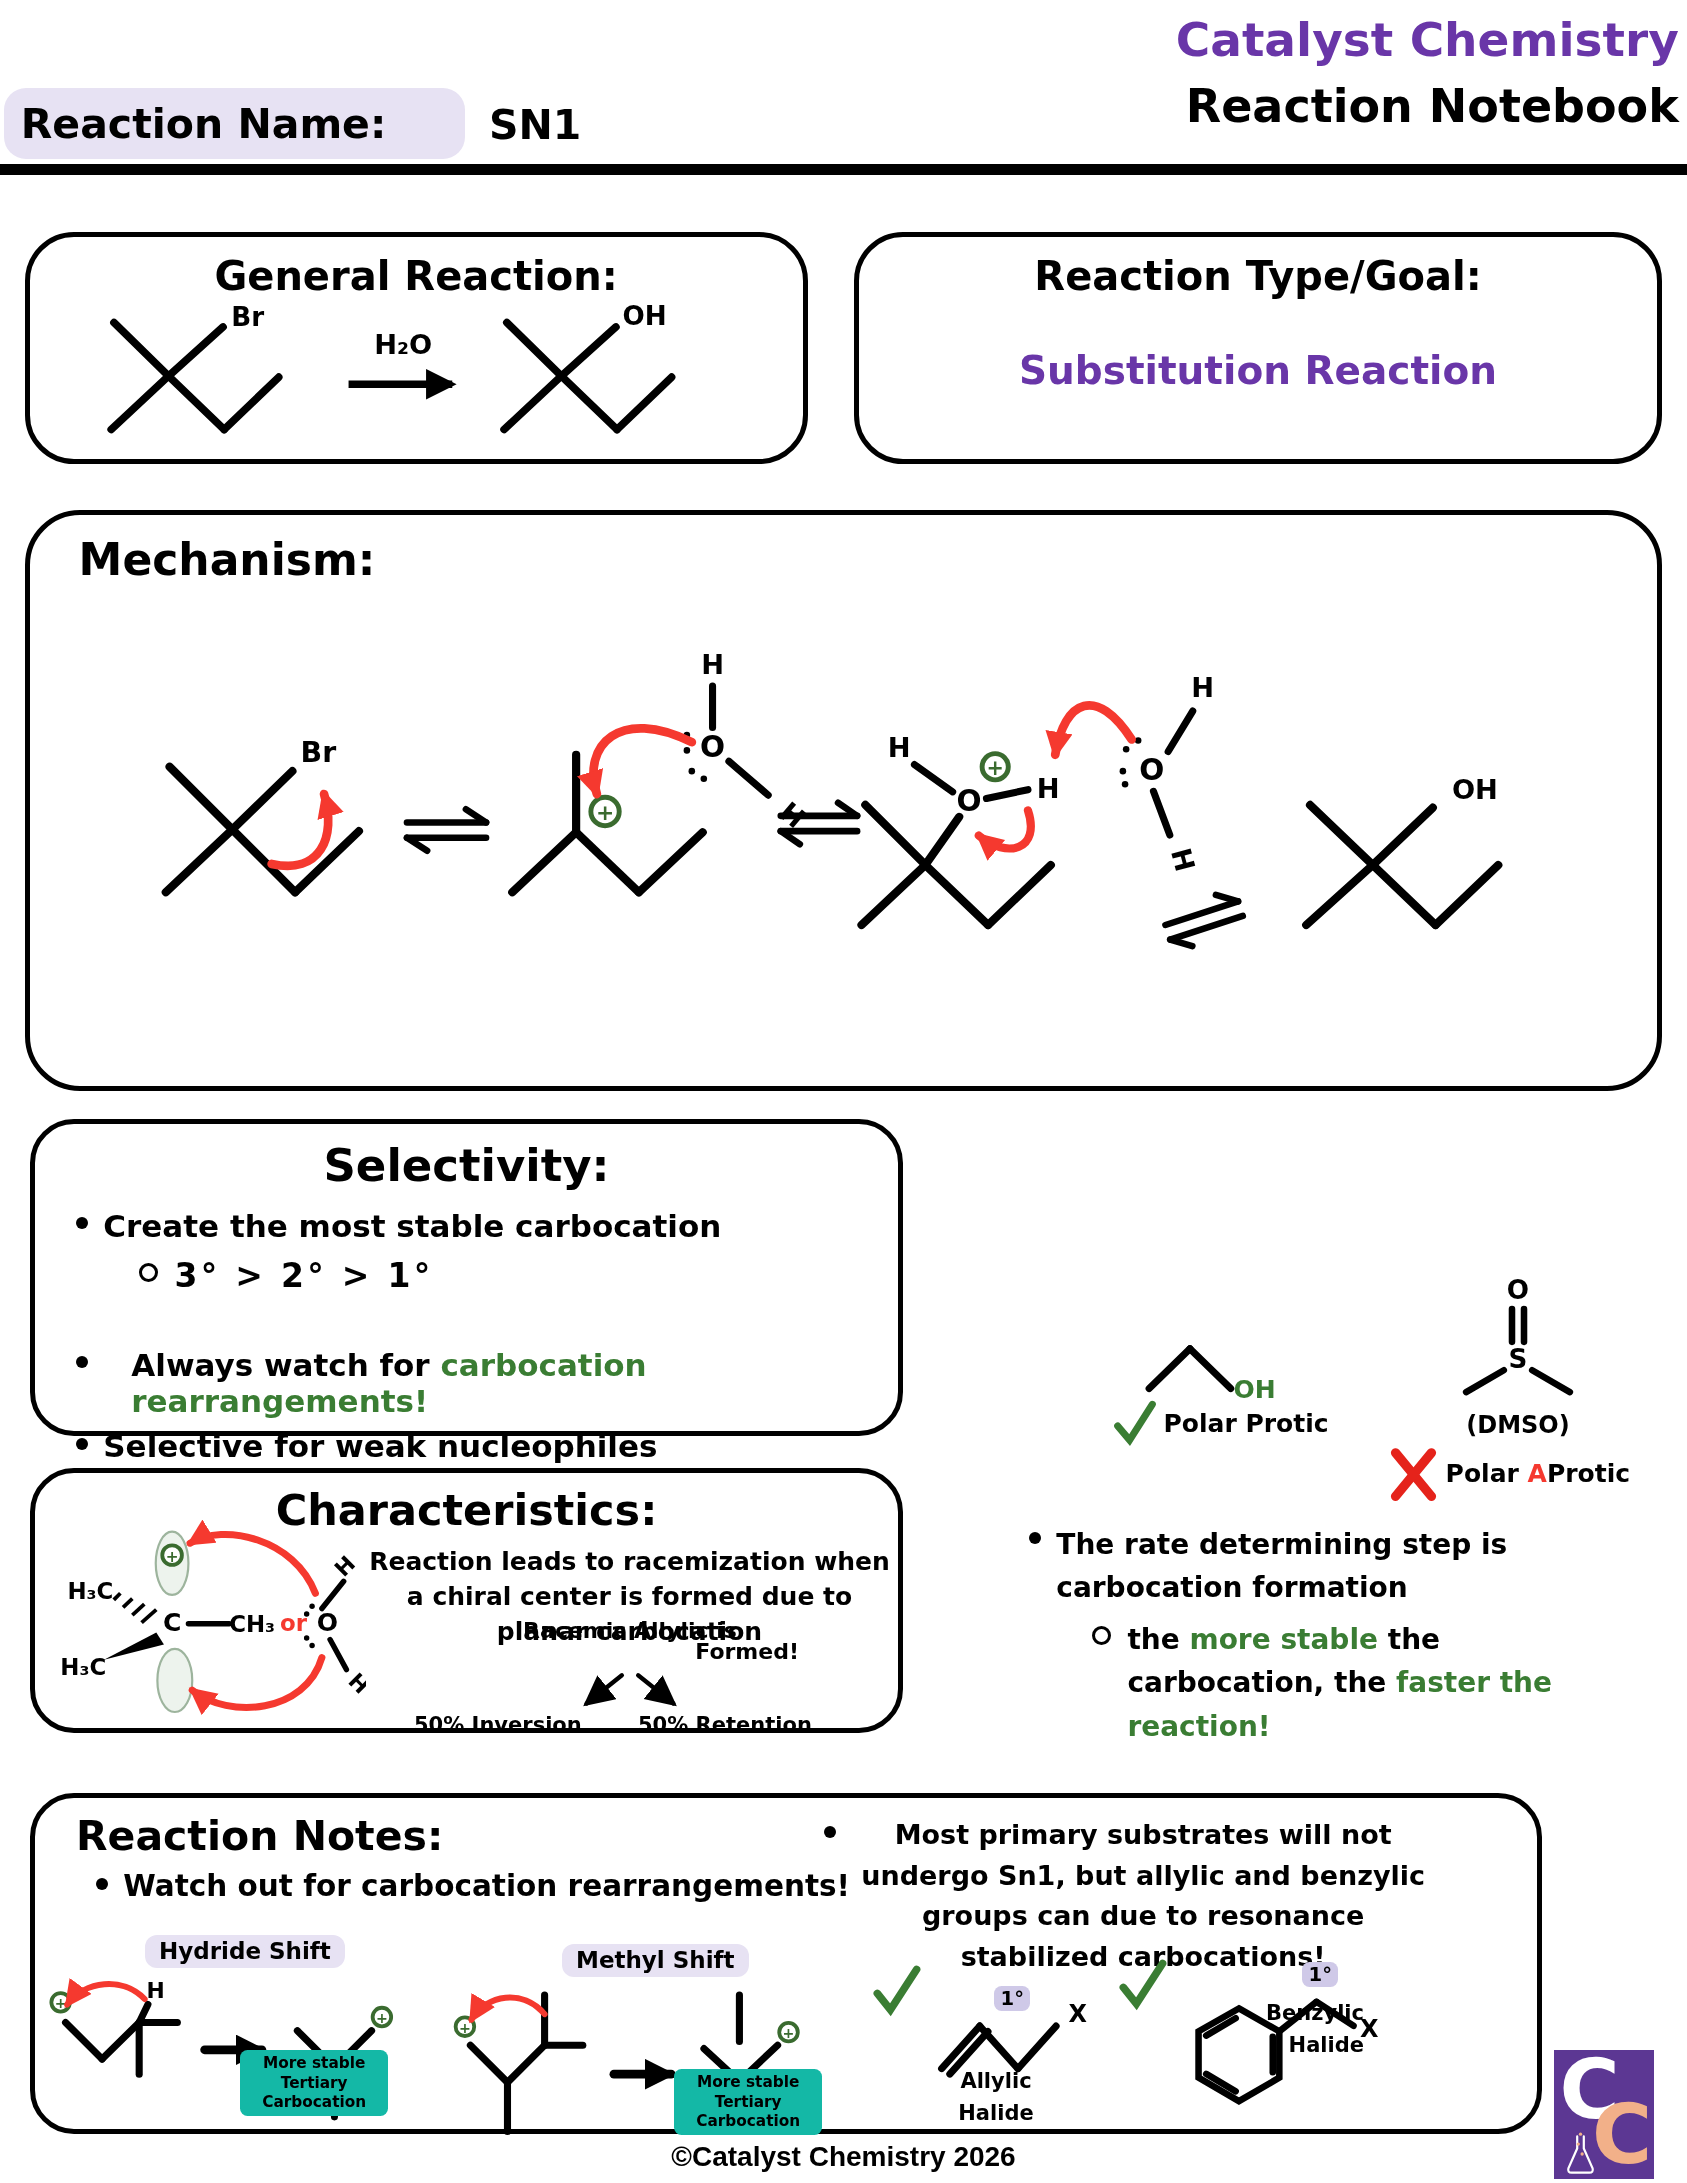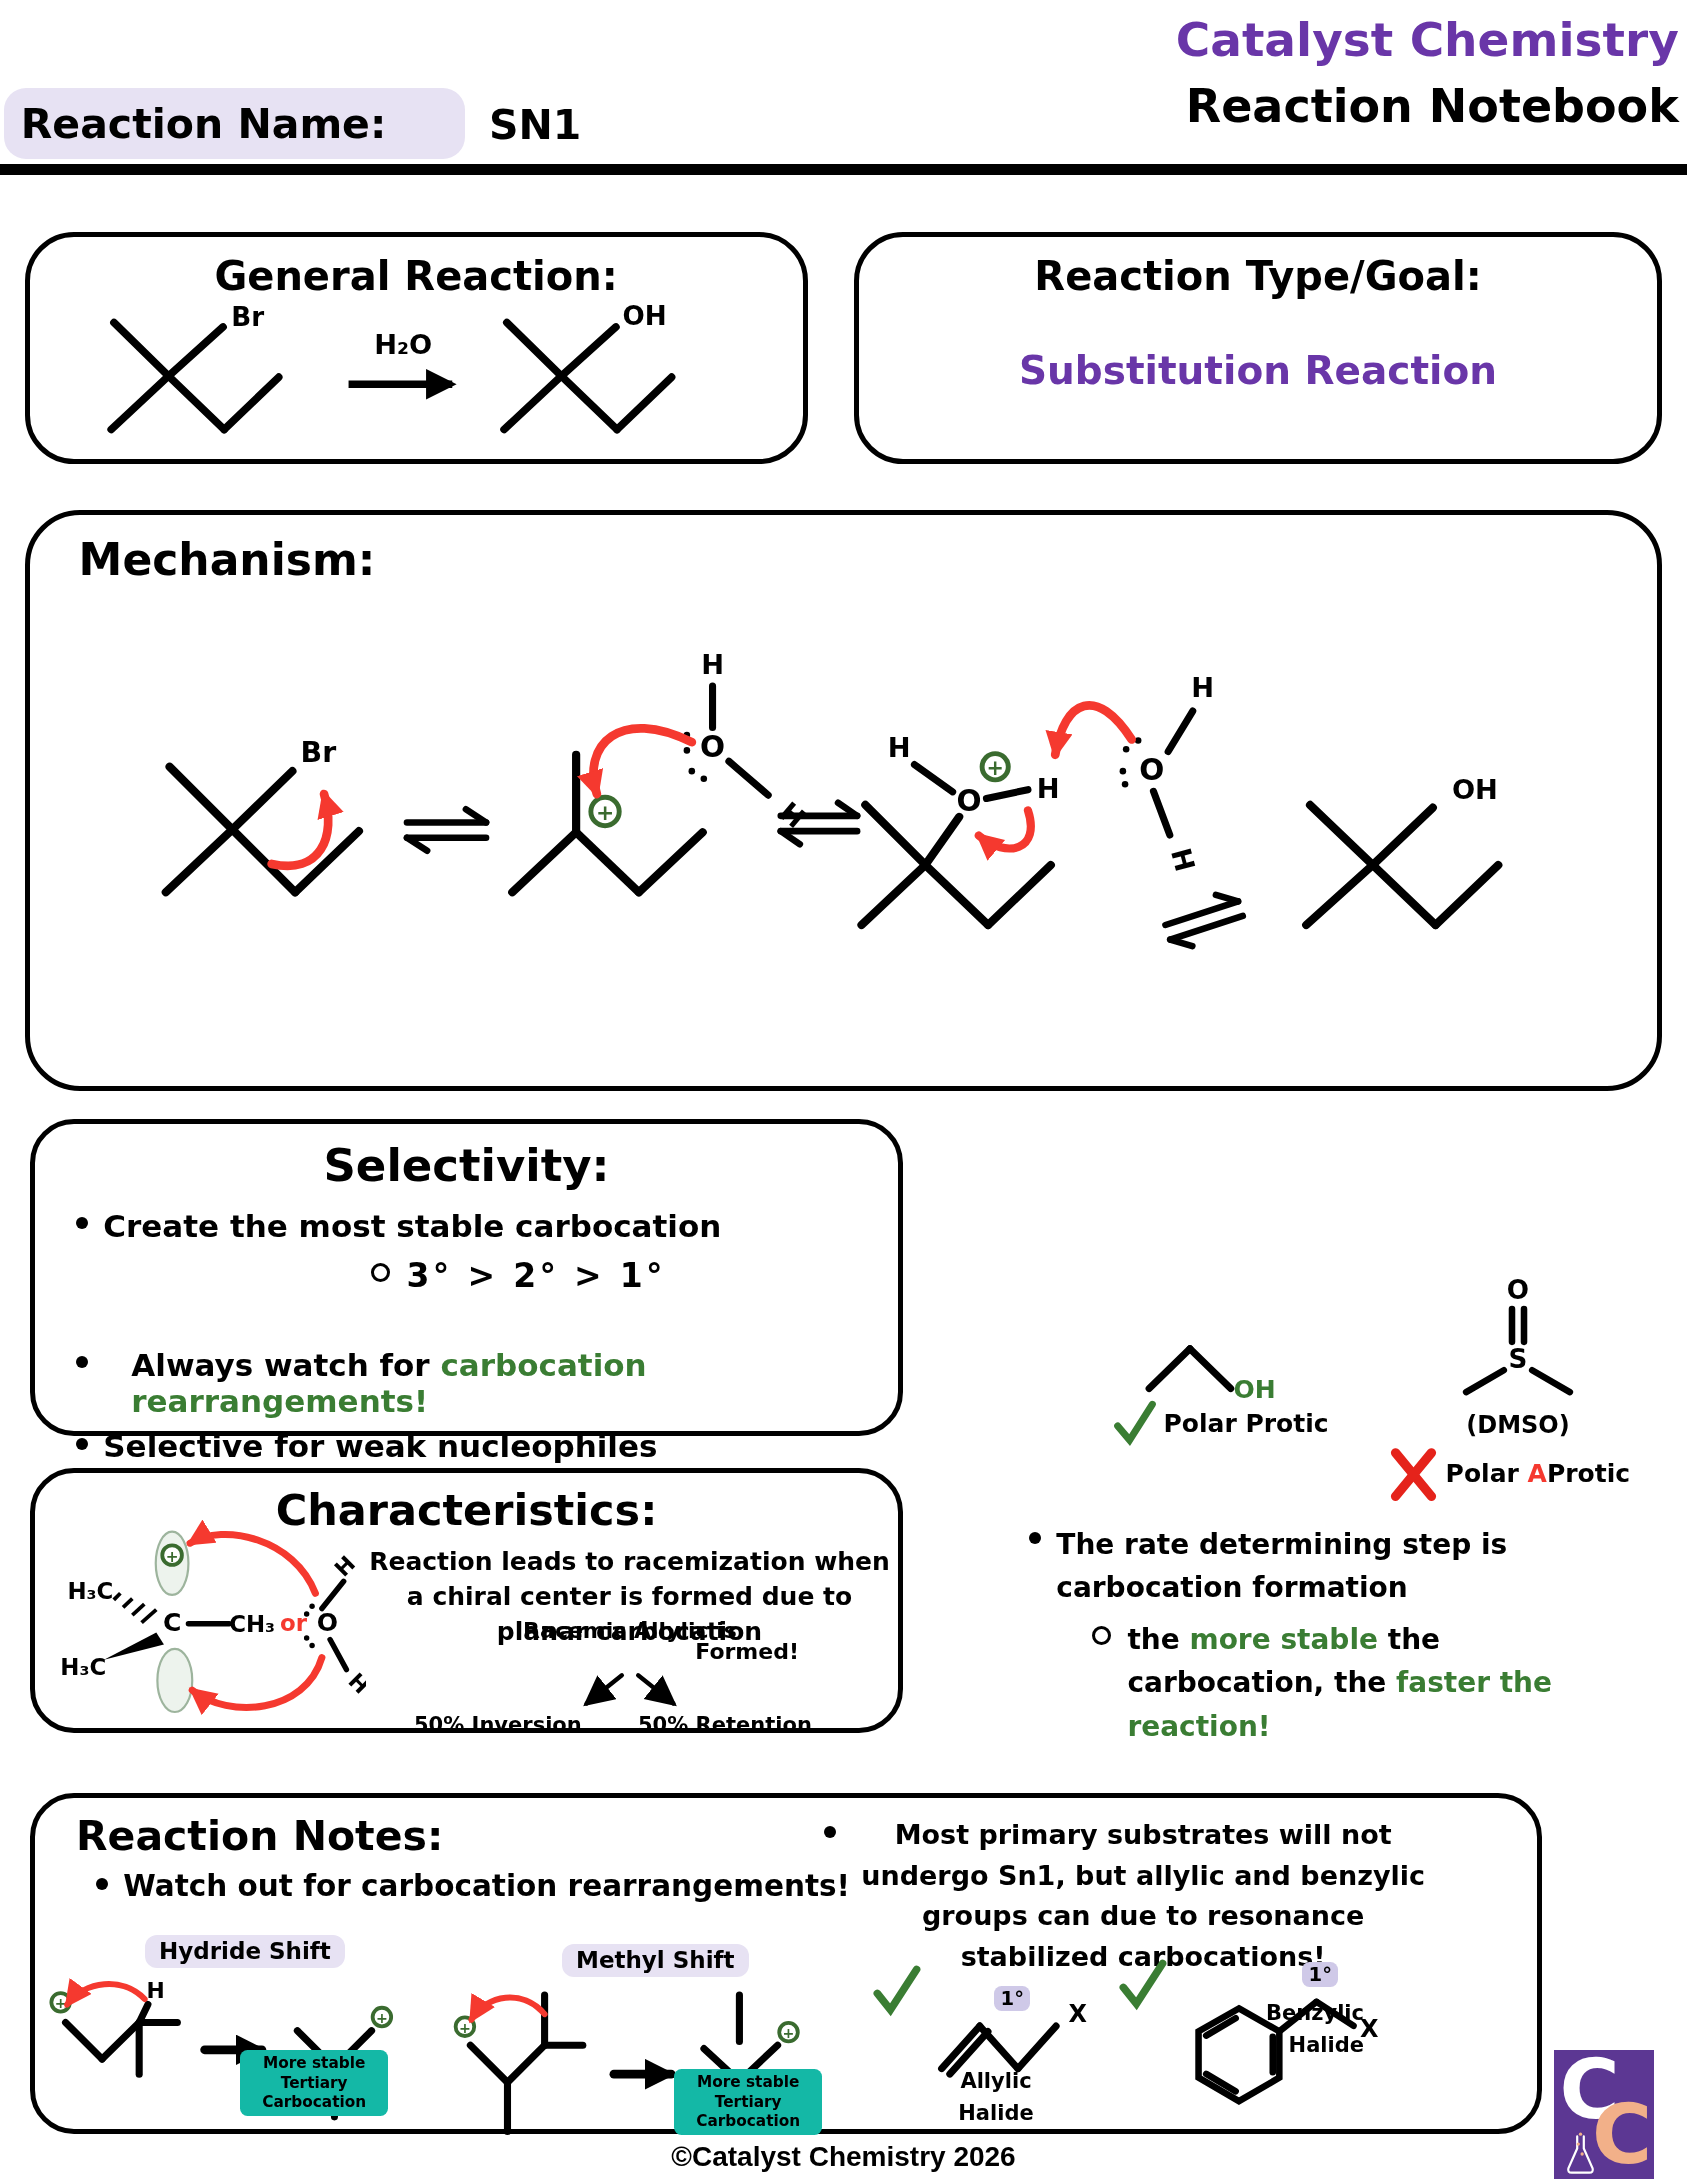--- a/index.html
+++ b/index.html
@@ -180,21 +180,21 @@
     </g>
     <text x="2615" y="530" font-size="50" font-weight="bold">OH</text>
   </svg>
 
   <div class="box" style="left:30px;top:1119px;width:873px;height:317px;border-radius:44px;">
     <div class="title" style="font-size:45px;margin-top:15.3px;">Selectivity:</div>
     <div class="row" style="margin:15.3px 0 0 41px;">
       <span class="dot"></span>
       <span class="b" style="font-size:31px;">Create the most stable carbocation</span>
     </div>
-    <div class="row" style="margin:12px 0 0 104px;justify-content:center;">
+    <div class="row" style="margin:12px 0 0 104px;">
       <span class="odot"></span>
       <span class="b" style="font-size:33px;letter-spacing:3.3px;">3° &gt; 2° &gt; 1°</span>
     </div>
     <div class="row" style="margin:52px 0 0 41px;gap:28px;">
       <span class="dot"></span>
       <span class="b" style="font-size:31px;"><span>Always watch for </span><span class="green">carbocation rearrangements!</span></span>
     </div>
     <div class="row" style="margin:9.8px 0 0 41px;">
       <span class="dot"></span>
       <span class="b" style="font-size:31px;">Selective for weak nucleophiles</span>

